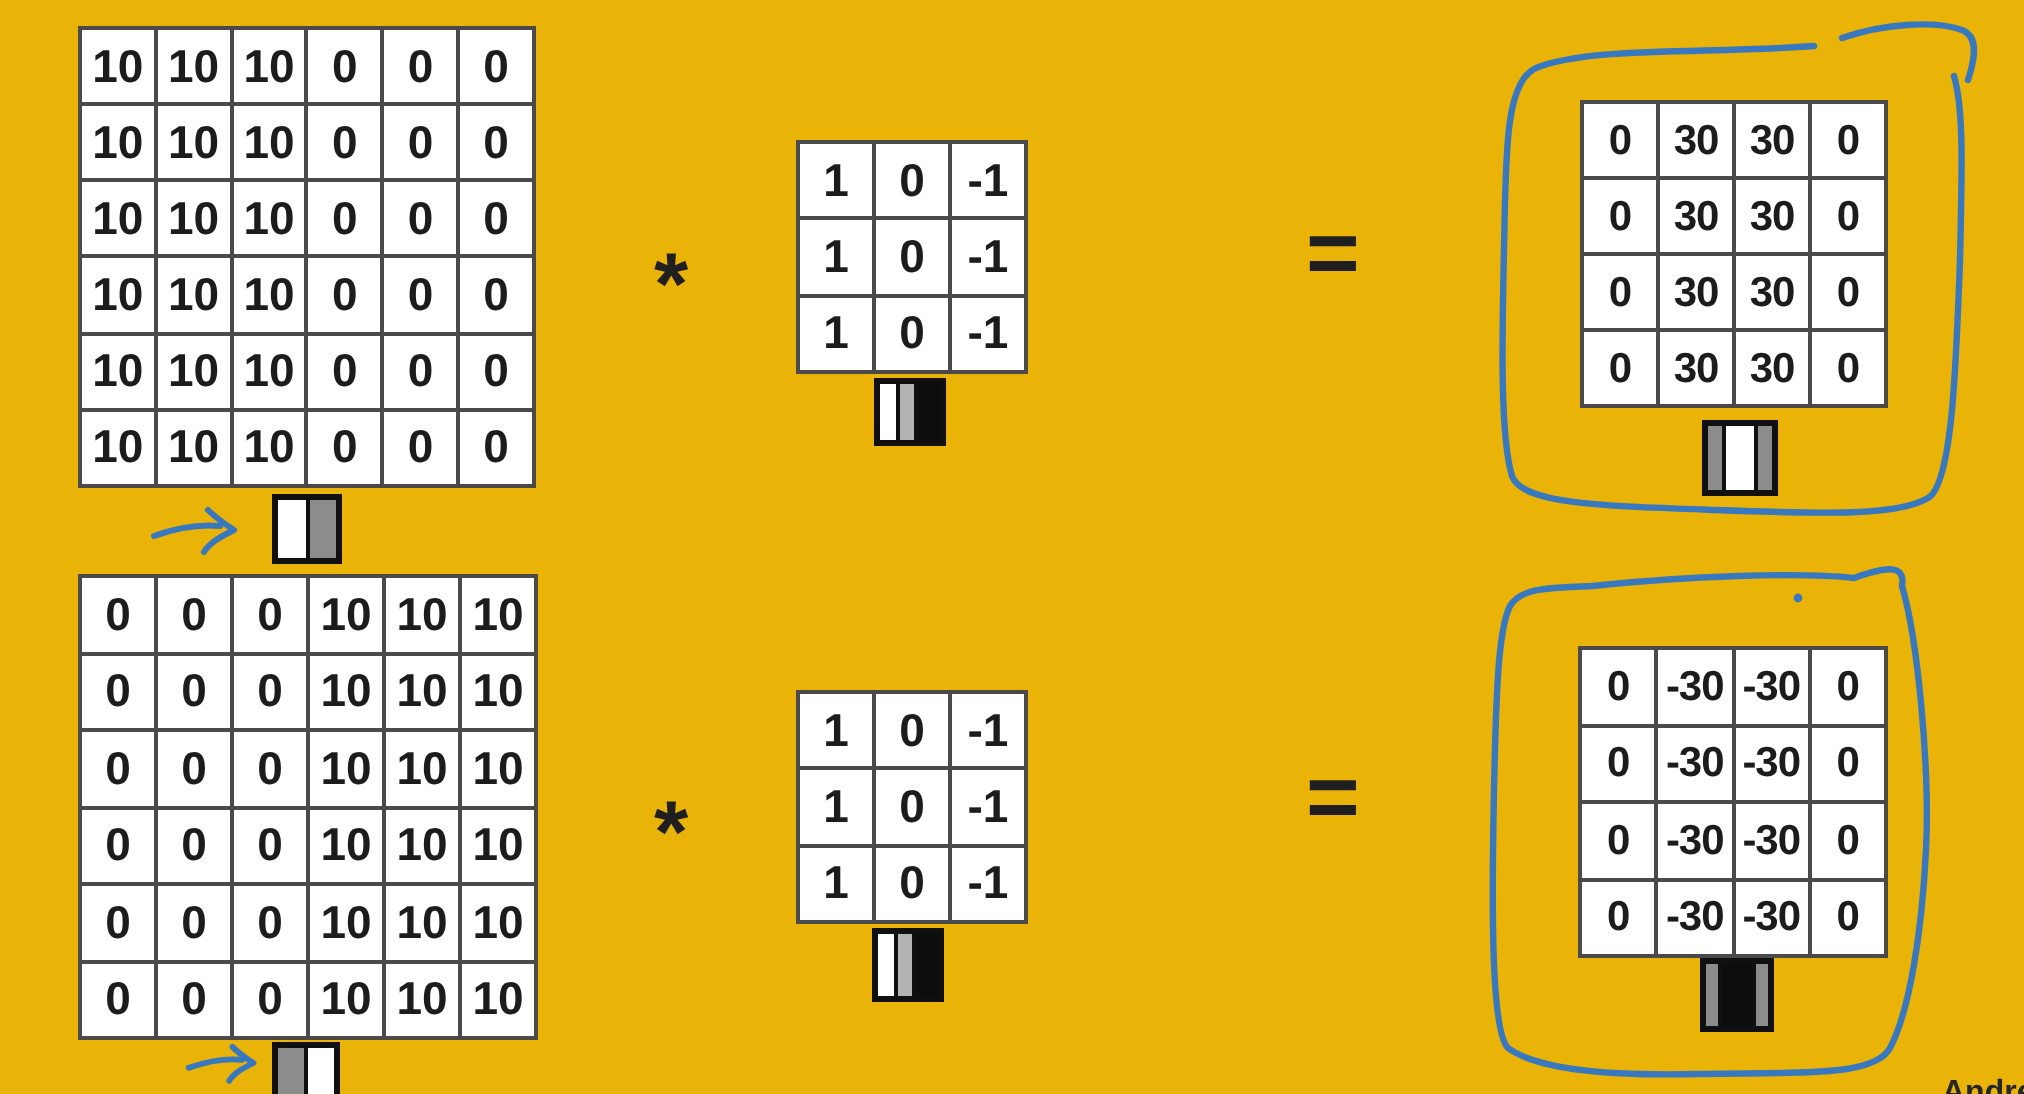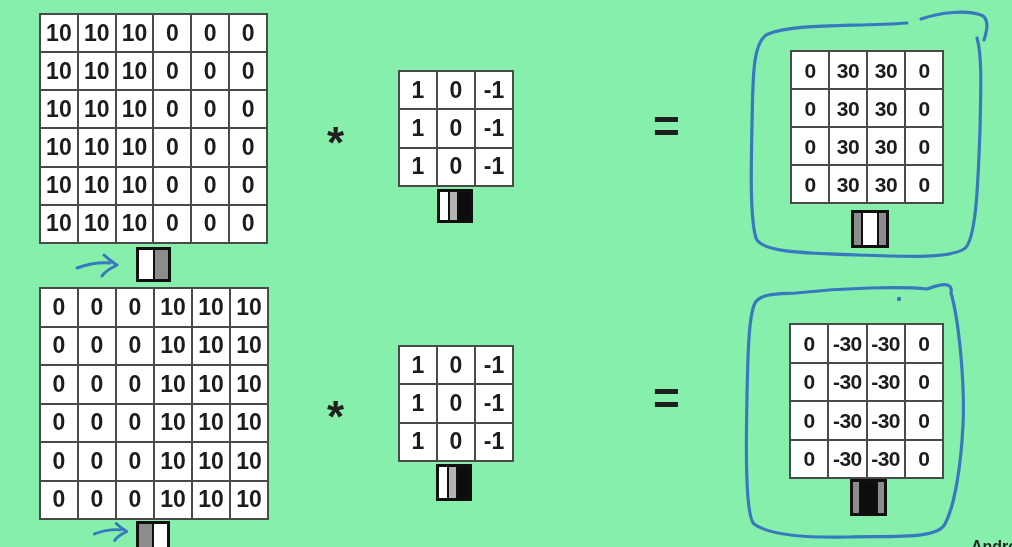--- a/index.html
+++ b/index.html
@@ -1,17 +1,17 @@
 <!DOCTYPE html>
 <html><head>
 <meta charset="utf-8">
 <style>
   html,body{margin:0;padding:0;background:#fff;}
   #stage{
-    position:relative;width:1012px;height:547px;overflow:hidden;background:#86efac;
+    position:relative;width:1012px;height:547px;overflow:hidden;background:#eab308;
     font-family:"Liberation Sans",sans-serif;
   }
   
   table.mat{position:absolute;border-collapse:collapse;table-layout:fixed;background:#fff;}
   table.mat td{
     border:2px solid #4a4a4a;text-align:center;vertical-align:middle;
     padding:0;color:#1c1c1c;font-weight:600;line-height:1;
   }
   #m-top-input   {left:39px; top:13px;  width:229px;height:231px;}
   #m-top-filter  {left:398px;top:70px;  width:116px;height:117px;}

